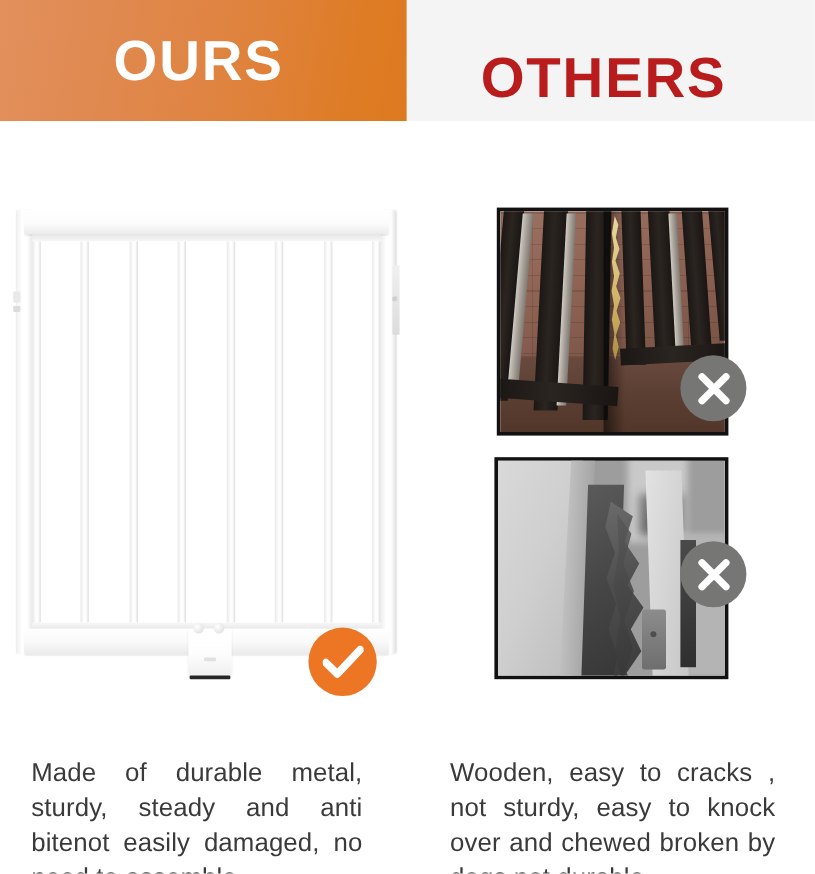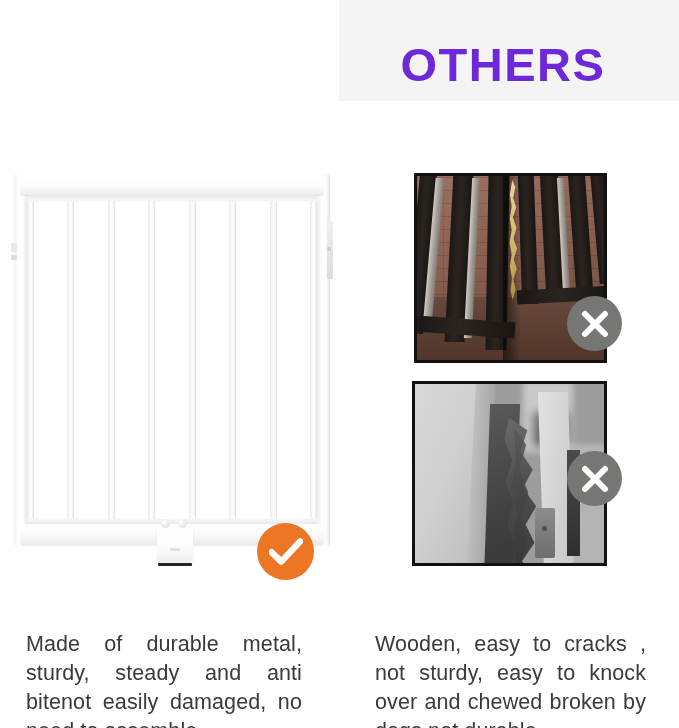--- a/index.html
+++ b/index.html
@@ -55,21 +55,21 @@
     font-weight: 700;
     letter-spacing: 1.5px;
     line-height: 1;
     user-select: none;
   }
   .header-ours .header-label {
     color: #ffffff;
     transform: translateX(-4px);
   }
   .header-others .header-label {
-    color: #6d28d9;
+    color: #b91c1c;
     transform: translateX(-6px);
     margin-top: 28px;
   }
 
   
   .col-left {
     position: absolute;
     left: 0; top: 101px;
     width: 339px;
     height: 507px;
@@ -321,20 +321,23 @@
   }
   .desc-left  { left: 26px;  width: 276px; }
   .desc-right { left: 375px; width: 271px; }
 </style>
 </head>
 <body>
 
 <div class="page">
 
   <div class="header">
+    <div class="header-ours">
+      <span class="header-label">OURS</span>
+    </div>
     <div class="header-others">
       <span class="header-label">OTHERS</span>
     </div>
   </div>
 
   <div class="col-left">
 
     <div class="gate">
 
       <div class="gate-post left">

